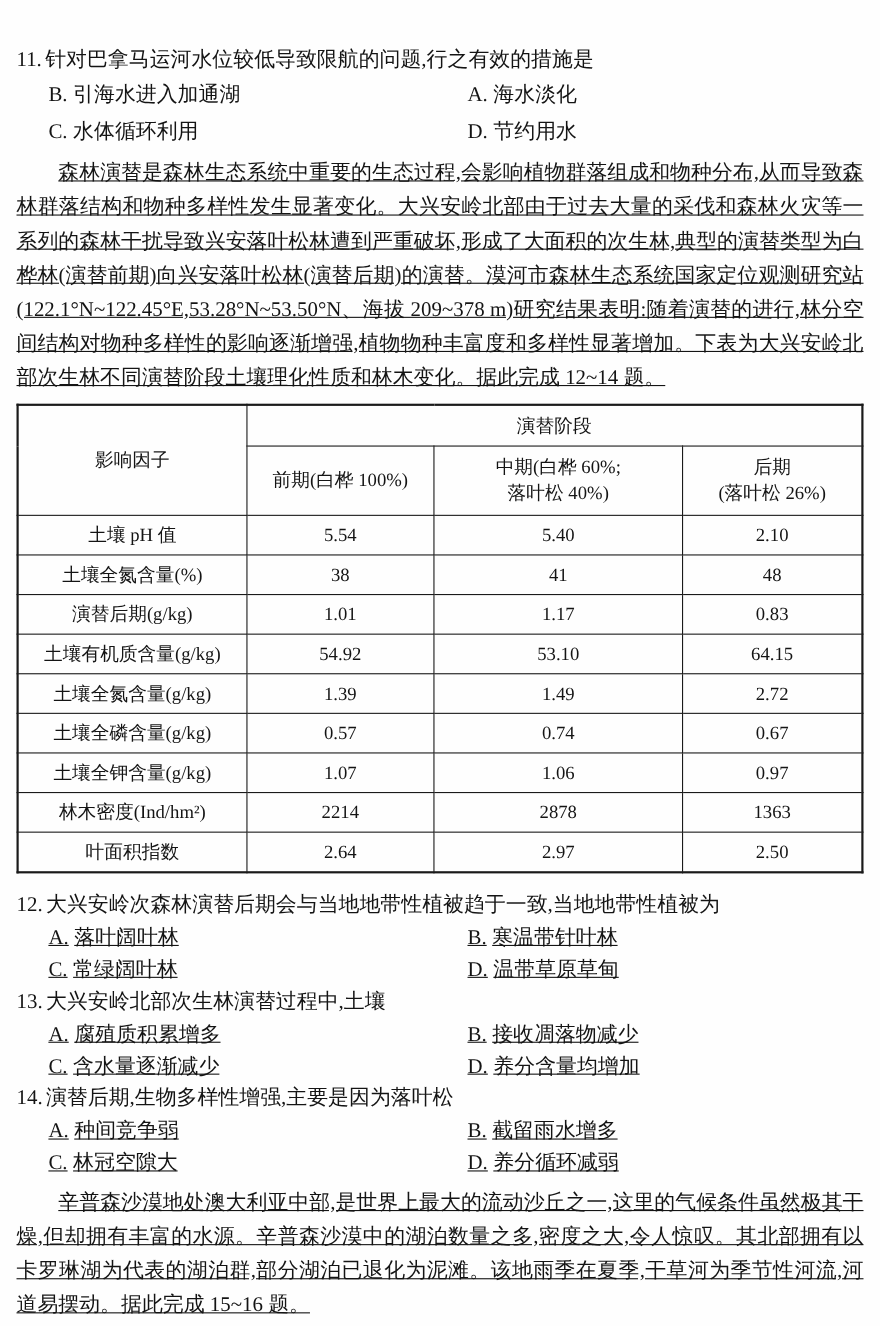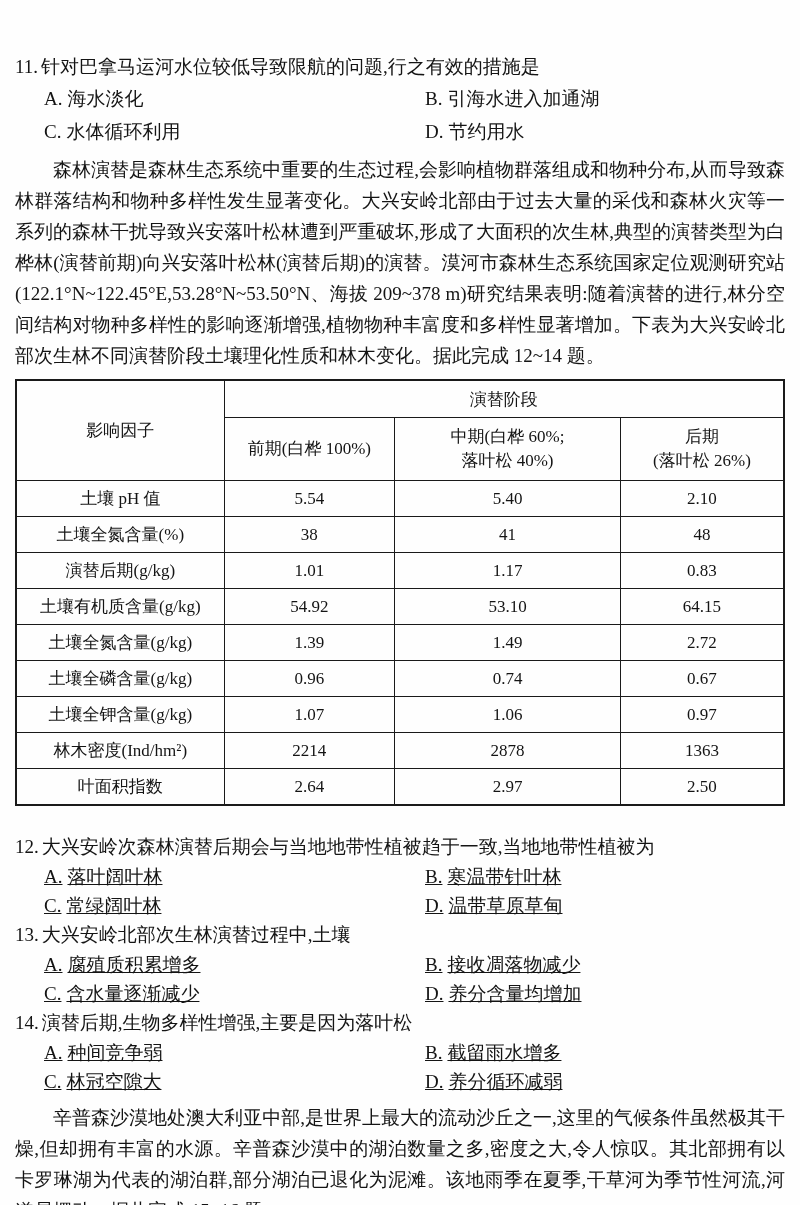--- a/index.html
+++ b/index.html
@@ -16,55 +16,55 @@
   .options {
     display:grid; grid-template-columns:381px 1fr;
     padding-left:29px; font-size:19px;
   }
   .q11 .option { line-height:33px; }
   .q-small .option { line-height:29px;text-decoration:underline; }
   .opt-label { margin-right:5px; }
 
   .passage {
     font-size:19px; line-height:31px; text-align:justify;
-    text-indent:2em; margin:6px 0 0 0;
+    text-indent:2em; margin:6px 0 0 0;text-decoration:underline;
   }
   .passage.second { margin-top:6px; }
 
   table.data {
     border-collapse:collapse; width:770px; margin-top:8px;
     table-layout:fixed; font-size:17px; text-align:center;
     border:2px solid #1a1a1a;
   }
   table.data td { border:1px solid #1a1a1a; padding:0 17px; vertical-align:middle; }
   tr.h1 td { height:36px; }
   tr.h2 td { height:62px; }
   tr.datarow td { height:35px; }
   .cell-line { line-height:24px; }
   .cell-line:empty { display:none; }
 
-  .q-block { margin-top:26px; }
+  .q-block { margin-top:14px; }
   .q-block + .q-block { margin-top:0; }
 
   .footer {
     text-align:center; font-size:16px; line-height:20px; margin-top:4px;
   }
 </style>
 </head>
 <body>
 
 <div class="page">
 
   <section class="q-block q11">
     <div class="stem">
       <span class="q-num">11.</span><span>针对巴拿马运河水位较低导致限航的问题,行之有效的措施是</span>
     </div>
     <div class="options">
+      <div class="option"><span class="opt-label">B.</span><span>引海水进入加通湖</span></div>
       <div class="option"><span class="opt-label">A.</span><span>海水淡化</span></div>
-      <div class="option"><span class="opt-label">B.</span><span>引海水进入加通湖</span></div>
       <div class="option"><span class="opt-label">C.</span><span>水体循环利用</span></div>
       <div class="option"><span class="opt-label">D.</span><span>节约用水</span></div>
     </div>
   </section>
 
   <p class="passage">森林演替是森林生态系统中重要的生态过程,会影响植物群落组成和物种分布,从而导致森林群落结构和物种多样性发生显著变化。大兴安岭北部由于过去大量的采伐和森林火灾等一系列的森林干扰导致兴安落叶松林遭到严重破坏,形成了大面积的次生林,典型的演替类型为白桦林(演替前期)向兴安落叶松林(演替后期)的演替。漠河市森林生态系统国家定位观测研究站(122.1°N~122.45°E,53.28°N~53.50°N、海拔 209~378 m)研究结果表明:随着演替的进行,林分空间结构对物种多样性的影响逐渐增强,植物物种丰富度和多样性显著增加。下表为大兴安岭北部次生林不同演替阶段土壤理化性质和林木变化。据此完成 12~14 题。</p>
 
   <table class="data">
     <colgroup>
       <col style="width:27.1%">
@@ -116,21 +116,21 @@
         <td>64.15</td>
       </tr>
       <tr class="datarow">
         <td>土壤全氮含量(g/kg)</td>
         <td>1.39</td>
         <td>1.49</td>
         <td>2.72</td>
       </tr>
       <tr class="datarow">
         <td>土壤全磷含量(g/kg)</td>
-        <td>0.96</td>
+        <td>0.57</td>
         <td>0.74</td>
         <td>0.67</td>
       </tr>
       <tr class="datarow">
         <td>土壤全钾含量(g/kg)</td>
         <td>1.07</td>
         <td>1.06</td>
         <td>0.97</td>
       </tr>
       <tr class="datarow">

